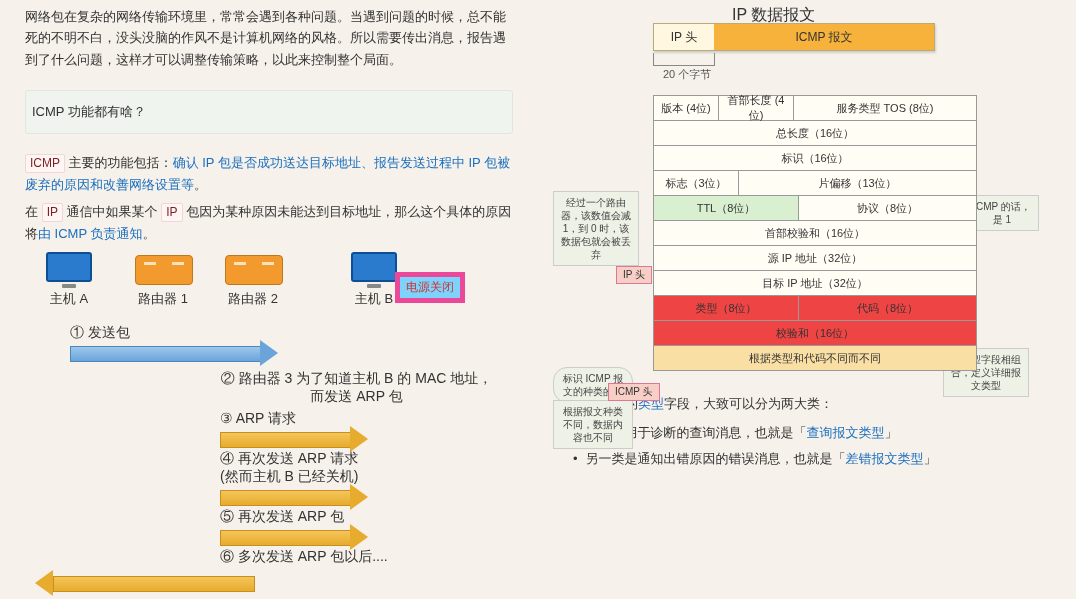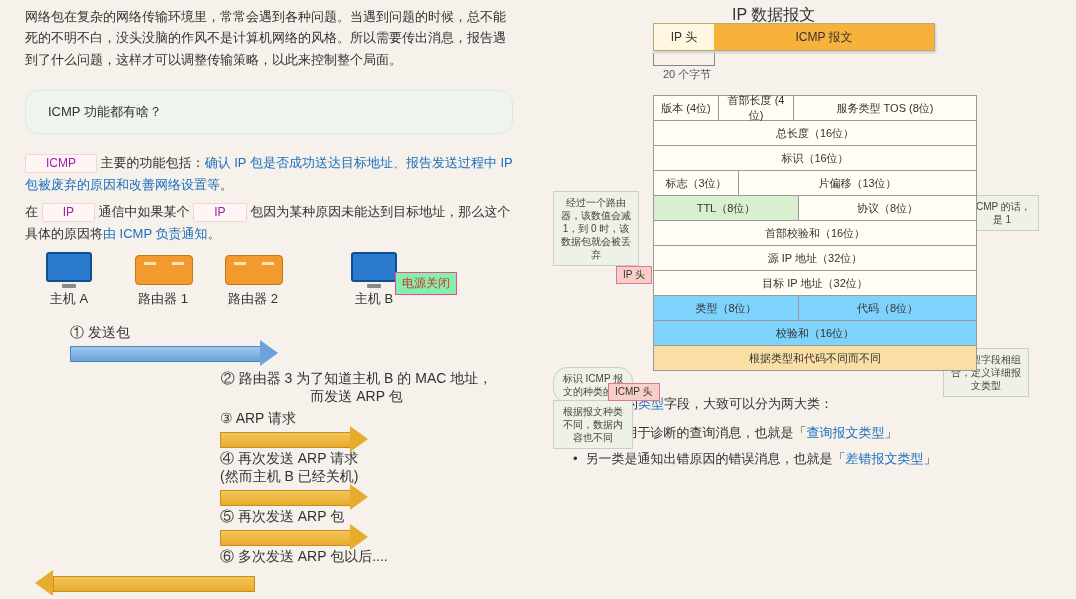--- a/index.html
+++ b/index.html
@@ -23,54 +23,54 @@
   .col-left { padding-top: 0; }
   .col-right { padding-top: 0; }
 
   p { margin: 6px 0; line-height: 1.65; }
 
   .para-intro { color: #333; }
 
   .callout-box {
     background: #eff4ee;
     border: 1px solid #dfe7de;
-    border-radius: 13px;
-    padding: 12px 22px;
+    border-radius: 3px;
+    padding: 12px 6px;
     margin: 20px 0 18px 0;
     color: #333;
   }
 
   .code-pill {
     display: inline-block;
     background: #fff5f5;
     border: 1px solid #f2d6d6;
     border-radius: 2px;
-    padding: 0 20px;
-    color: #a21caf;
+    padding: 0 4px;
+    color: #7f1d1d;
     font-size: 12px;
     line-height: 1.4;
   }
   .blue { color: #1a6fbf; }
 
   
   .net-diag { position: relative; height: 415px; margin-top: 8px; }
   .node { position: absolute; text-align: center; font-size: 13px; color: #333; }
   .pc-icon { width: 48px; height: 34px; position: relative; margin: 0 auto 4px; }
   .pc-icon .screen { width: 42px; height: 26px; background: #2a7bcd; border: 2px solid #0e4f93; border-radius: 3px; margin: 0 auto; }
   .pc-icon .base { width: 14px; height: 4px; background: #888; margin: 2px auto 0; border-radius: 1px; }
   .router-icon { width: 56px; height: 34px; position: relative; margin: 0 auto 4px; }
   .router-icon .body { width: 56px; height: 28px; background: #f29a2e; border: 1px solid #c0781c; border-radius: 4px; position: relative; top: 3px; }
   .router-icon .body::before, .router-icon .body::after {
     content: ""; position: absolute; width: 12px; height: 3px; background: #ffe3b8; top: 6px;
   }
   .router-icon .body::before { left: 8px; }
   .router-icon .body::after { right: 8px; }
   .power-off {
-    position: absolute; border: 1px solid #ec4899; color: #c33; font-size: 12px;
-    padding: 2px 6px; background: #86efac;
+    position: absolute; border: 5px solid #ec4899; color: #c33; font-size: 12px;
+    padding: 2px 6px; background: #7dd3fc;
   }
 
   .arrow-row {
     position: absolute; left: 45px; right: 0;
   }
   .arrow {
     position: relative; height: 22px;
   }
   .arrow-bar {
     position: absolute; height: 14px; top: 4px;
@@ -103,21 +103,21 @@
 
   .ip-header-box { position: relative; margin-left: 90px; width: 324px; }
   .ip-row {
     border: 1px solid #999; border-top: none; height: 24px; display: flex;
     font-size: 11px; background: #fffdf4;
   }
   .ip-row:first-child { border-top: 1px solid #999; }
   .ip-cell { flex:1; display:flex; align-items:center; justify-content:center; border-right:1px solid #999; padding: 0 2px; text-align:center; }
   .ip-cell:last-child { border-right:none; }
   .ttl-bg { background:#d8f0d0; }
-  .icmp-sec { background:#7dd3fc; }
+  .icmp-sec { background:#ef4444; }
   .icmp-last { background:#f9dfa4; }
 
   .side-note {
     position:absolute; font-size:10px; color:#444; background:#eef1e5;
     border:1px solid #ccc; padding:4px 6px; width:72px; line-height:1.3;
     text-align:center;
   }
   .side-tag {
     position:absolute; font-size:10px; background:#f7cfc7; border:1px solid #d79; padding:1px 6px;
   }

